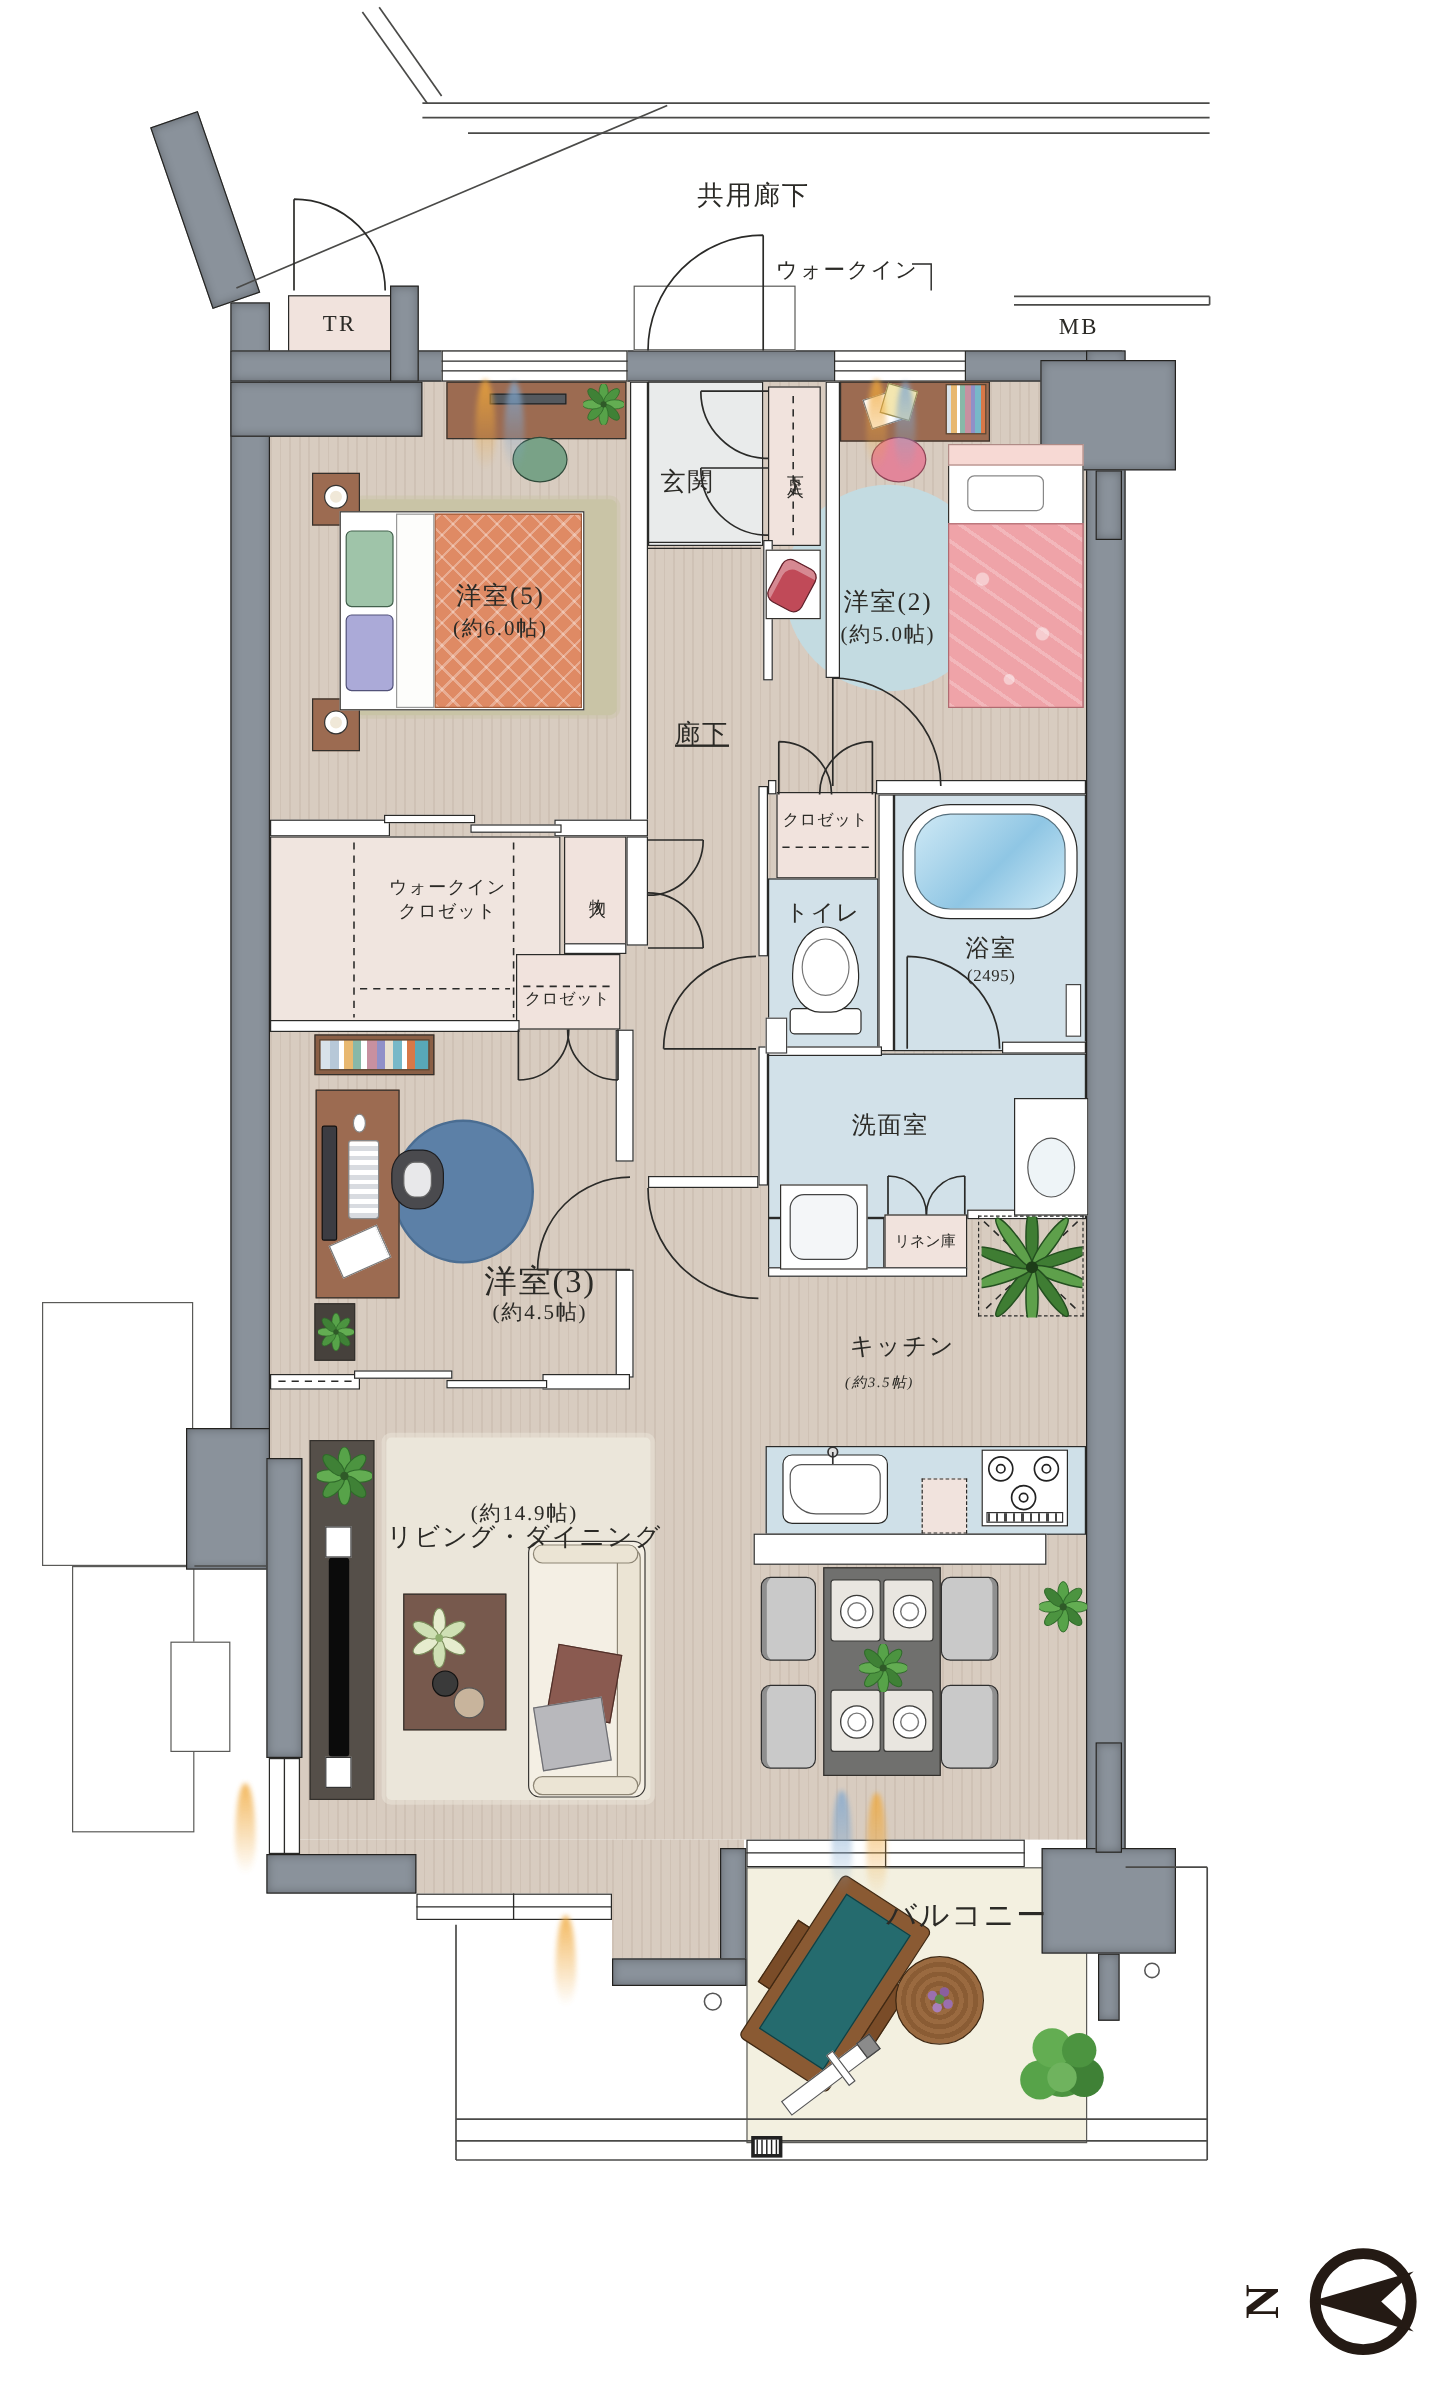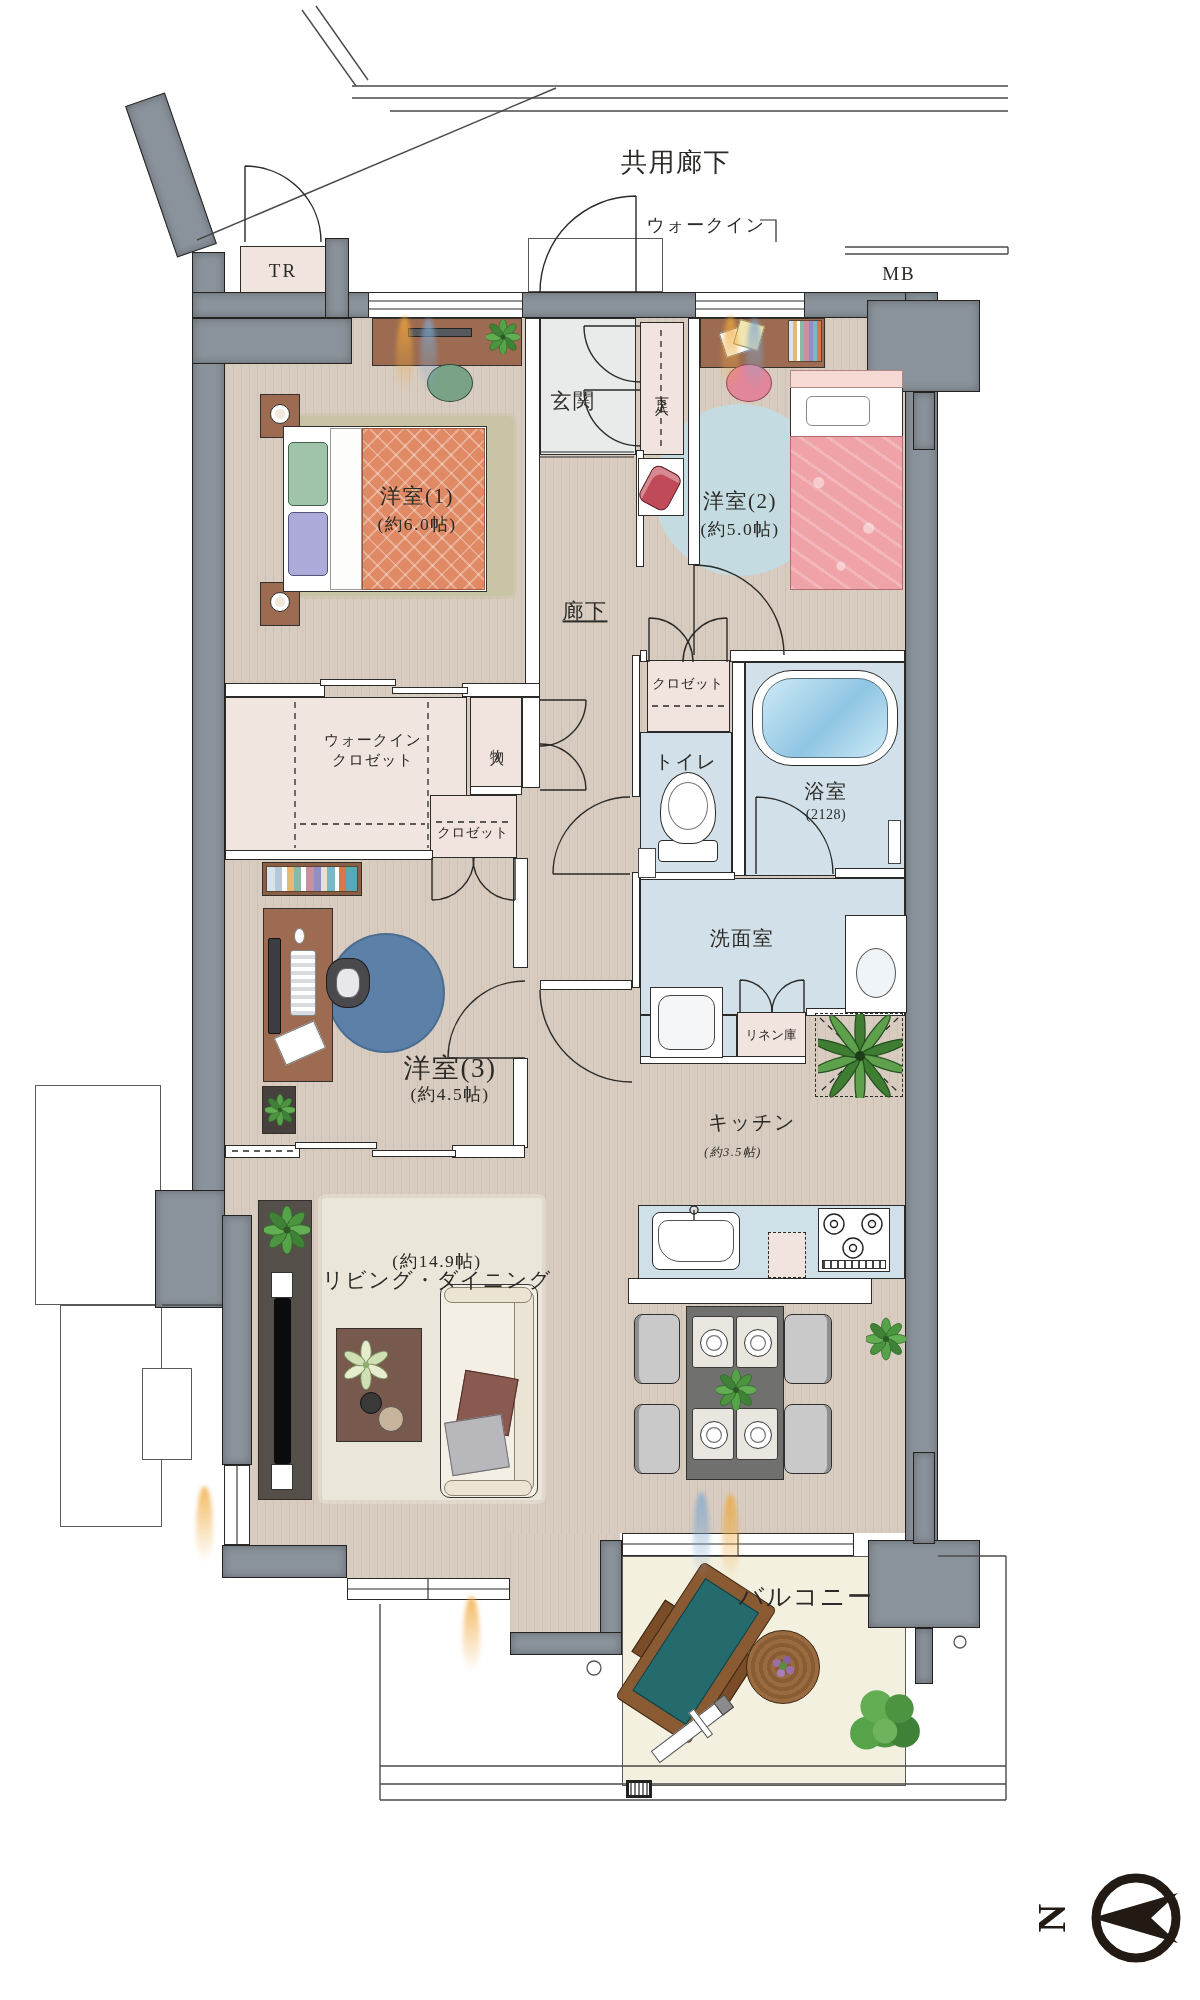--- a/index.html
+++ b/index.html
@@ -380,35 +380,35 @@
 
   <div class="flame o" style="left:396px;top:316px;"></div>
   <div class="flame b" style="left:420px;top:318px;"></div>
   <div class="flame o" style="left:722px;top:316px;"></div>
   <div class="flame b" style="left:746px;top:318px;"></div>
   <div class="flame b" style="left:693px;top:1492px;height:88px;"></div>
   <div class="flame o" style="left:722px;top:1494px;height:88px;"></div>
   <div class="flame o" style="left:463px;top:1596px;"></div>
   <div class="flame o" style="left:196px;top:1486px;"></div>
 
-  <div class="lbl" style="left:676px;top:163px;font-size:26px;">共用廊下</div>
+  <div class="lbl" style="left:628px;top:163px;font-size:22px;">共用廊下</div>
   <div class="lbl" style="left:706px;top:226px;font-size:18px;">ウォークイン</div>
   <div class="lbl" style="left:283px;top:271px;font-size:19px;letter-spacing:2px;">TR</div>
   <div class="lbl" style="left:899px;top:274px;font-size:19px;letter-spacing:2px;">MB</div>
   <div class="lbl" style="left:573px;top:402px;font-size:21px;">玄関</div>
   <div class="lbl v" style="left:661px;top:389px;font-size:14px;">下足入</div>
-  <div class="lbl" style="left:417px;top:497px;font-size:21px;">洋室(1)</div>
+  <div class="lbl" style="left:417px;top:497px;font-size:21px;">洋室(5)</div>
   <div class="lbl" style="left:417px;top:524px;font-size:17.5px;">(約6.0帖)</div>
   <div class="lbl" style="left:740px;top:502px;font-size:21px;">洋室(2)</div>
   <div class="lbl" style="left:740px;top:529px;font-size:17.5px;">(約5.0帖)</div>
   <div class="lbl" style="left:585px;top:612px;font-size:21px;text-decoration:underline;">廊下</div>
   <div class="lbl" style="left:688px;top:684px;font-size:13.5px;letter-spacing:.5px;">クロゼット</div>
   <div class="lbl" style="left:686px;top:762px;font-size:19px;">トイレ</div>
   <div class="lbl" style="left:826px;top:791px;font-size:20px;">浴室</div>
-  <div class="lbl" style="left:826px;top:815px;font-size:14px;letter-spacing:.5px;">(2128)</div>
+  <div class="lbl" style="left:826px;top:815px;font-size:14px;letter-spacing:.5px;">(2495)</div>
   <div class="lbl" style="left:373px;top:740px;font-size:15px;letter-spacing:1px;">ウォークイン</div>
   <div class="lbl" style="left:373px;top:760px;font-size:15px;letter-spacing:1px;">クロゼット</div>
   <div class="lbl v" style="left:496px;top:740px;font-size:14px;">物入</div>
   <div class="lbl" style="left:473px;top:833px;font-size:13.5px;letter-spacing:.5px;">クロゼット</div>
   <div class="lbl" style="left:742px;top:938px;font-size:20px;">洗面室</div>
   <div class="lbl" style="left:771px;top:1035px;font-size:12.5px;letter-spacing:0;">リネン庫</div>
   <div class="lbl" style="left:450px;top:1068px;font-size:27px;">洋室(3)</div>
   <div class="lbl" style="left:450px;top:1094px;font-size:17.5px;">(約4.5帖)</div>
   <div class="lbl" style="left:752px;top:1122px;font-size:20px;">キッチン</div>
   <div class="lbl" style="left:733px;top:1152px;font-size:12px;font-style:italic;">(約3.5帖)</div>

